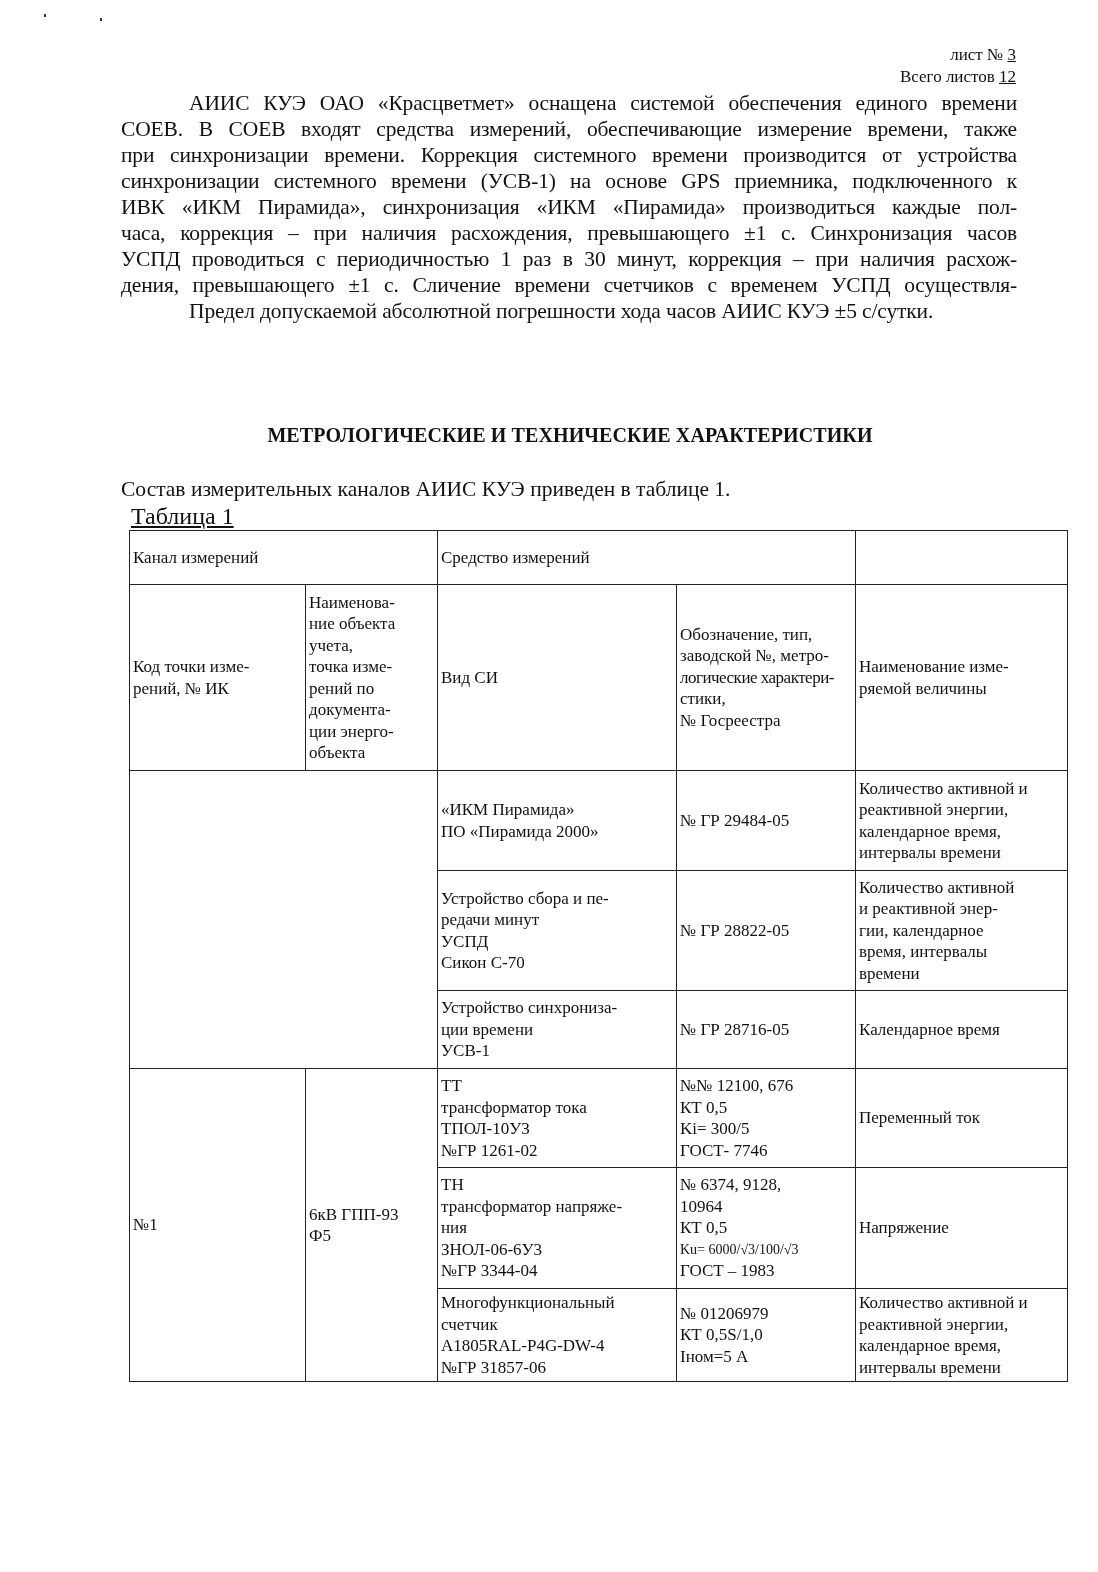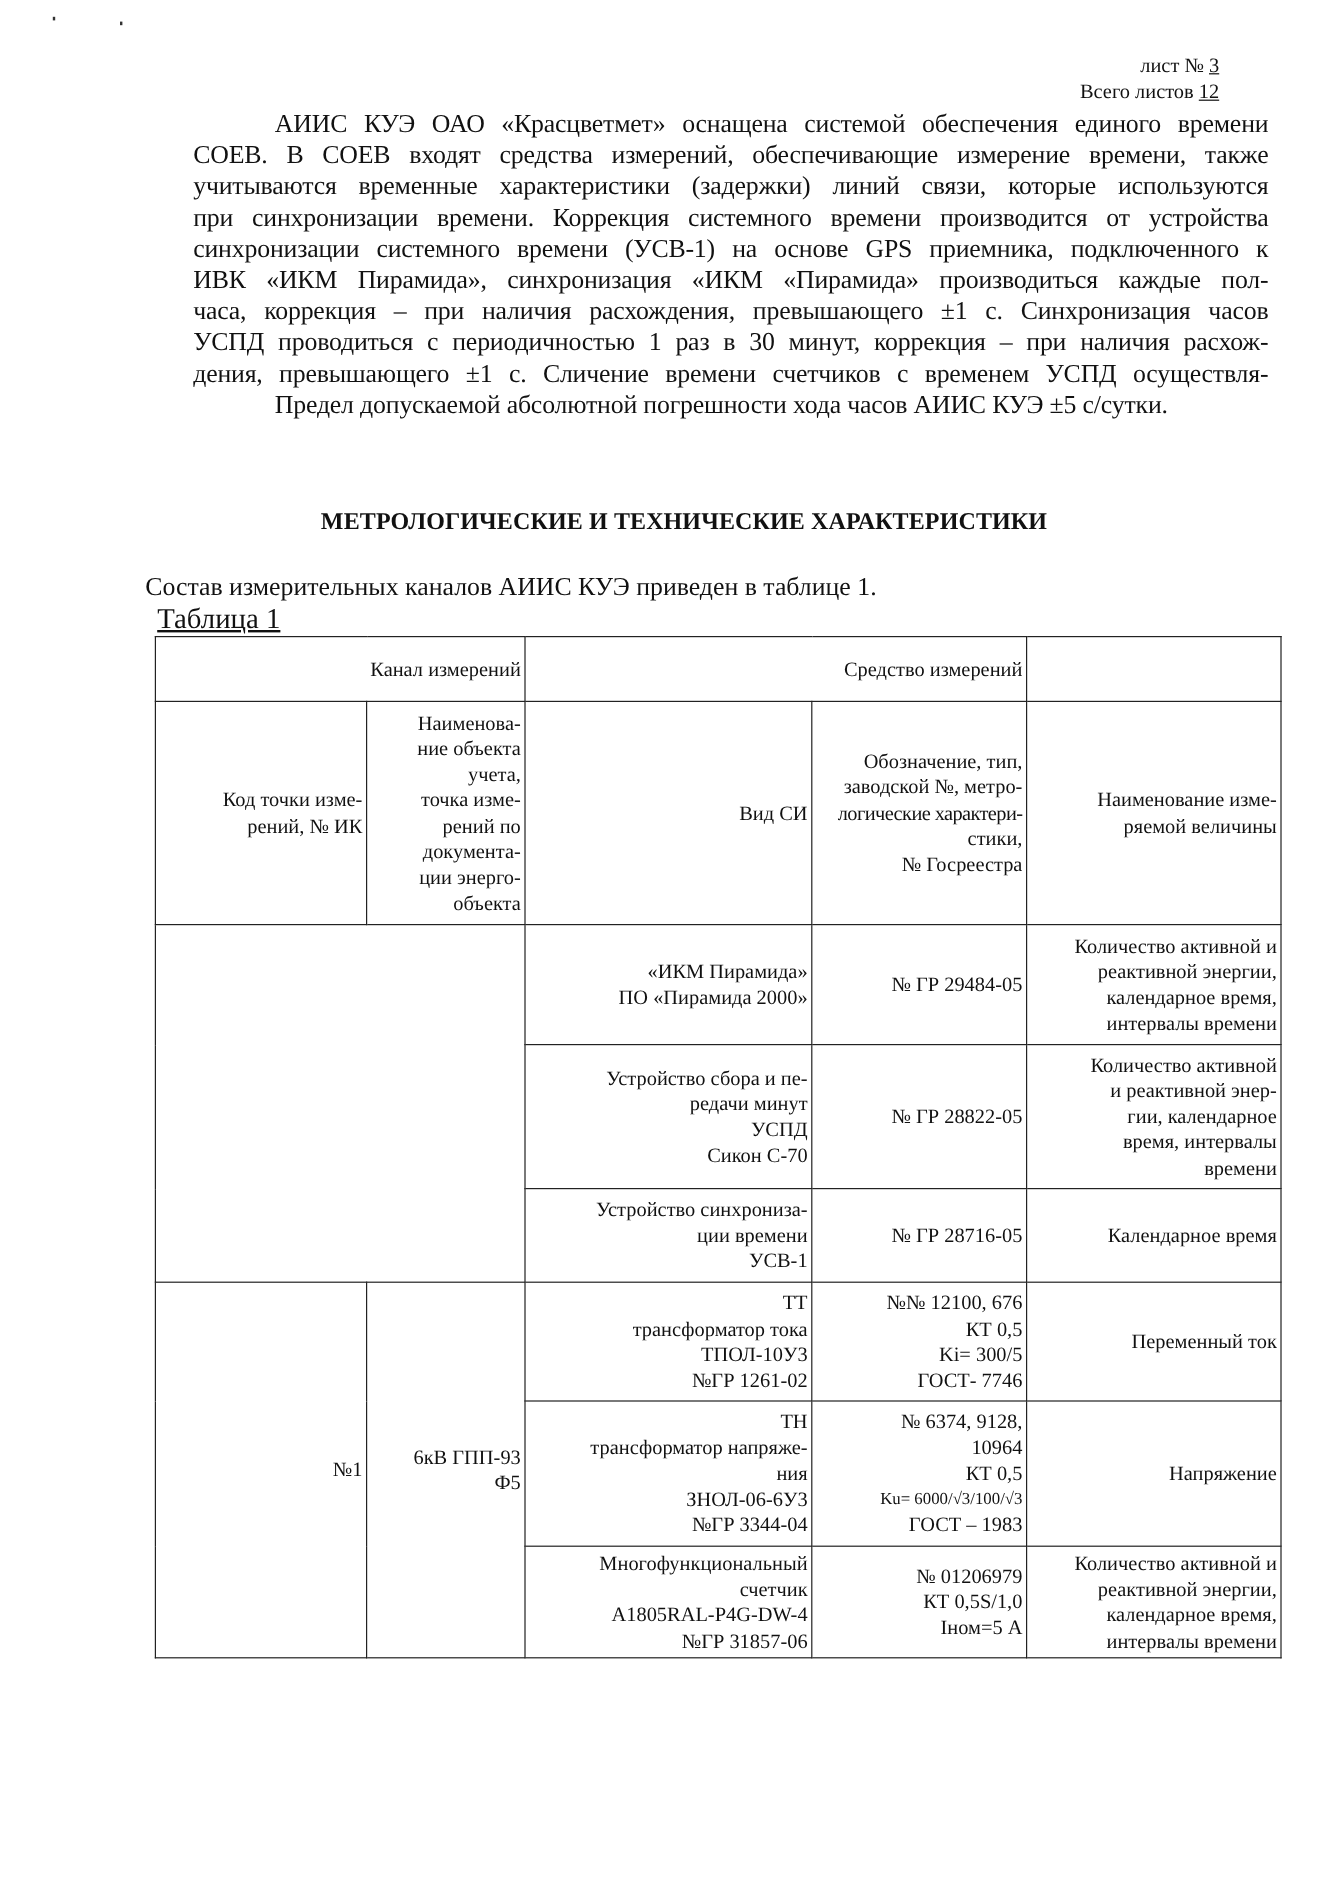--- a/index.html
+++ b/index.html
@@ -11,38 +11,37 @@
   .speck { position: absolute; width: 2px; height: 3px; background: #333; }
   .header-right {
     position: absolute; right: 82px; text-align: left;
     font-size: 17px; line-height: 22px;
   }
   .header-right u { text-decoration: underline; }
   .para {
     position: absolute; left: 121px; width: 896px;
     font-size: 21.5px; line-height: 26px; text-align: justify;
     letter-spacing: -0.15px;
-    margin-left: 40px;
   }
   .line { display: block; text-align: justify; text-align-last: justify; white-space: nowrap; }
   .line.last { text-align-last: left; }
   .heading {
     position: absolute; left: 110px; width: 920px; top: 424px; text-align: center;
     font-size: 20px; font-weight: bold; letter-spacing: 0.1px;
   }
   .intro { position: absolute; left: 121px; top: 477px; font-size: 21.5px; }
   .caption { position: absolute; left: 131px; top: 503px; font-size: 24px; text-decoration: underline; }
 
   table.t1 {
     position: absolute; left: 129px; top: 530px;
     border-collapse: collapse; table-layout: fixed; width: 938px;
     font-size: 17px; line-height: 21.5px;
   }
   table.t1 td {
-    border: 1.5px solid #222; text-align: right; vertical-align: middle;
+    border: 1.5px solid #222; text-align: left; vertical-align: middle;
     padding: 3px 3px; overflow: hidden;
   }
   .cell-line { display: block; white-space: nowrap; }
 </style>
 </head>
 <body>
 
 <div class="specks">
   <span class="speck" style="left:44px;"></span>
   <span class="speck" style="left:100px;top:4px;"></span>
@@ -53,21 +52,20 @@
   <u>3</u>
 </div>
 <div class="header-right" style="top:66px;">
   <span>Всего листов</span>
   <u>12</u>
 </div>
 
 <div class="para" style="top:90px;">
   <span class="line" style="padding-left:68px;">АИИС КУЭ ОАО «Красцветмет» оснащена системой обеспечения единого времени</span>
   <span class="line">СОЕВ. В СОЕВ входят средства измерений, обеспечивающие измерение времени, также</span>
-  <span class="line">учитываются временные характеристики (задержки) линий связи, которые используются</span>
   <span class="line">при синхронизации времени. Коррекция системного времени производится  от устройства</span>
   <span class="line">синхронизации системного времени (УСВ-1) на основе GPS приемника, подключенного к</span>
   <span class="line">ИВК «ИКМ Пирамида», синхронизация «ИКМ «Пирамида» производиться  каждые пол-</span>
   <span class="line">часа, коррекция – при наличия расхождения, превышающего ±1 с. Синхронизация часов</span>
   <span class="line">УСПД проводиться с периодичностью 1 раз в 30 минут, коррекция – при наличия расхож-</span>
   <span class="line">дения, превышающего ±1 с. Сличение времени счетчиков с временем УСПД осуществля-</span>
   <span class="line last" style="padding-left:68px;">Предел допускаемой абсолютной погрешности хода часов АИИС КУЭ ±5 с/сутки.</span>
 </div>
 
 <div class="heading">МЕТРОЛОГИЧЕСКИЕ И ТЕХНИЧЕСКИЕ ХАРАКТЕРИСТИКИ</div>

